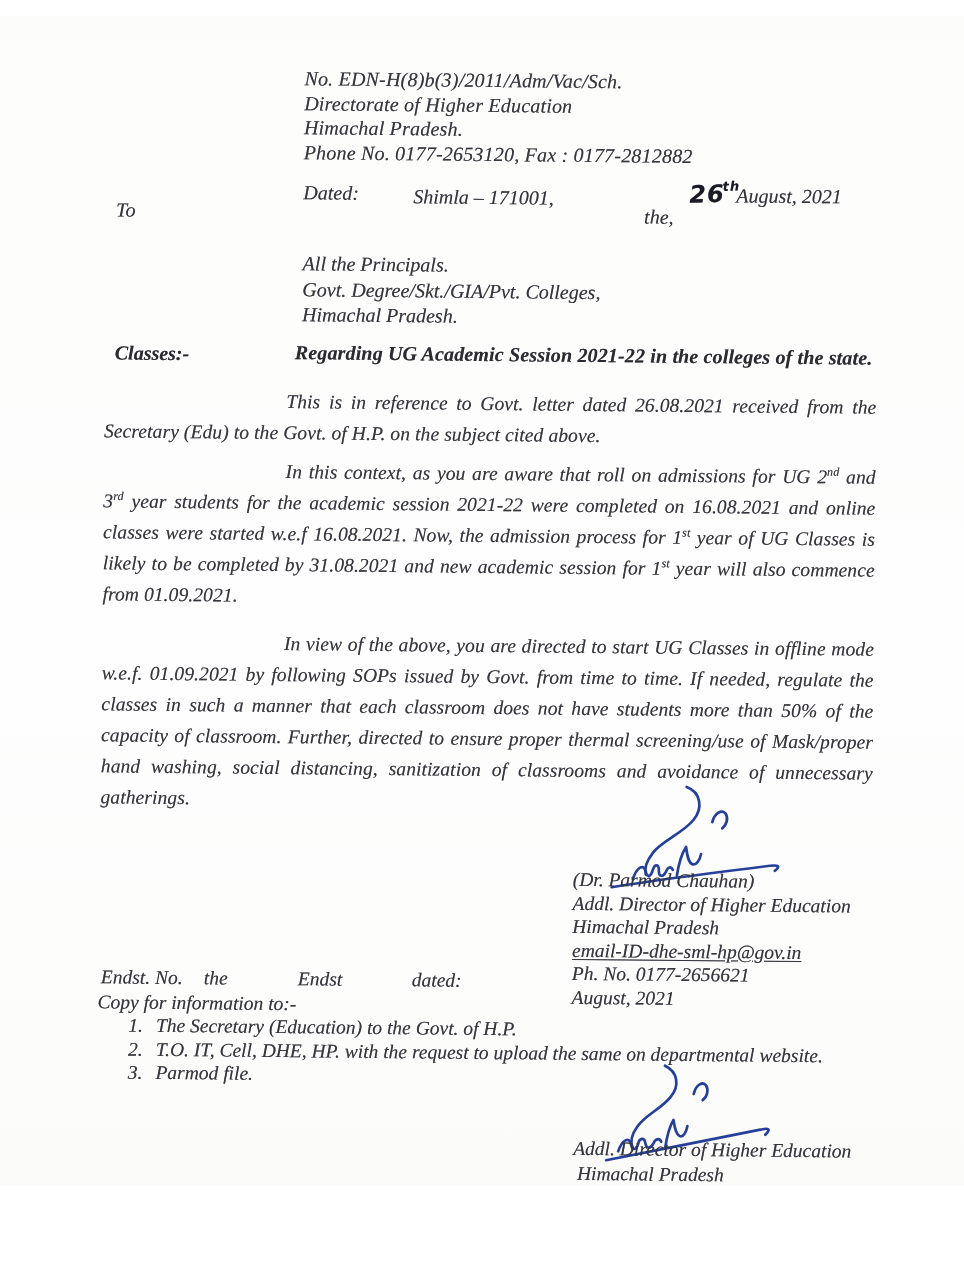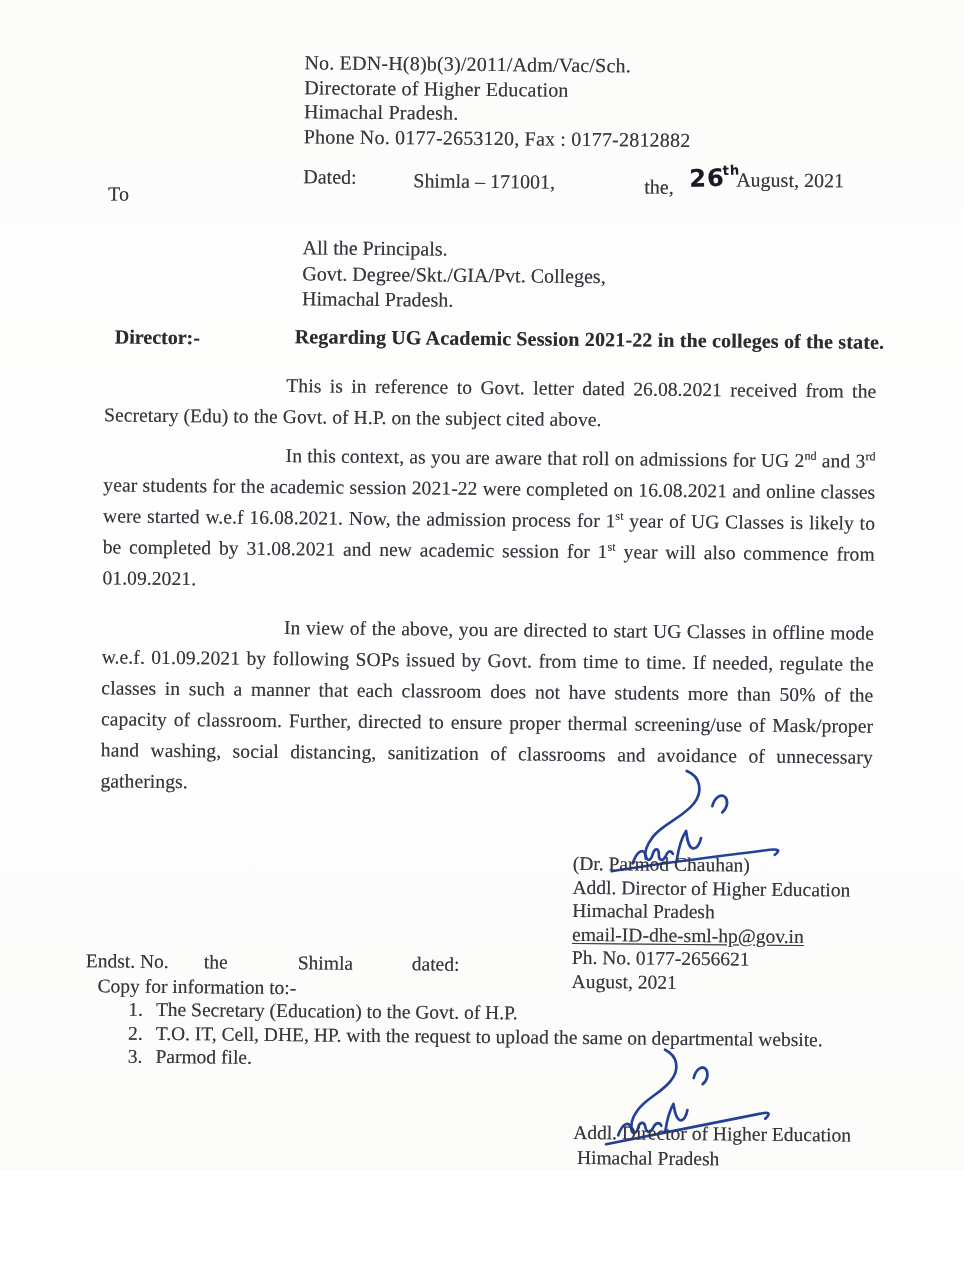--- a/index.html
+++ b/index.html
@@ -4,42 +4,43 @@
 <style>
   html, body {
     margin: 0;
     padding: 0;
     background: #ffffff;
   }
   .page {
     position: relative;
     width: 964px;
     height: 1170px;
-    margin: 0 auto;
+    margin: 16px auto;
     background: linear-gradient(180deg, #fcfcfb 0%, #fefefe 55%, #fbfbfa 100%);
     overflow: hidden;
     font-family: "Liberation Serif", serif;
     color: #36363e;
+    font-style: italic;
   }
   .scan-layer {
     position: absolute;
     inset: 0;
     transform: rotate(0.55deg);
     transform-origin: 50% 45%;
     text-shadow: 0 0 0.6px rgba(45,45,52,0.55);
   }
   .abs { position: absolute; }
   .hdr-block {
     left: 300px; top: 52px;
     font-size: 20px; line-height: 24.5px;
     letter-spacing: 0.2px;
     white-space: nowrap;
   }
   .date-row { font-size: 20px; white-space: nowrap; }
-  .to-label { left: 105px; top: 186px; font-size: 20px; }
+  .to-label { left: 113px; top: 186px; font-size: 20px; }
   .addr-block {
     left: 300px; top: 237px;
     font-size: 20px; line-height: 25.5px;
     white-space: nowrap;
   }
   .subject-label {
     left: 113px; top: 329px;
     font-size: 20px; font-weight: bold; color: #2b2b31;
   }
   .subject-text {
@@ -66,21 +67,21 @@
   .sig-block {
     left: 576px; top: 851px;
     font-size: 19.5px; line-height: 23.6px;
     white-space: nowrap;
   }
   .sig-email {
     text-decoration: underline;
     text-underline-offset: 2px;
   }
   .endst-row { top: 954px; font-size: 19.5px; white-space: nowrap; }
-  .endst-no { left: 90px; }
+  .endst-no { left: 105px; }
   .endst-the { left: 208px; }
   .endst-place { left: 302px; }
   .endst-dated { left: 416px; }
   .copy-label { left: 102px; top: 979px; font-size: 19.5px; }
   .copy-list { left: 133px; top: 1001px; font-size: 19.5px; }
   .copy-item { display: flex; gap: 13px; line-height: 23.5px; white-space: nowrap; }
   .sig2-block {
     left: 579px; top: 1120px;
     font-size: 19.5px; line-height: 24.5px;
     white-space: nowrap;
@@ -118,33 +119,33 @@
 
     <div class="abs hdr-block">
       <div>No. EDN-H(8)b(3)/2011/Adm/Vac/Sch.</div>
       <div>Directorate of Higher Education</div>
       <div>Himachal Pradesh.</div>
       <div>Phone No. 0177-2653120,  Fax : 0177-2812882</div>
     </div>
 
     <div class="abs date-row" style="left:300px; top:167px;">Dated:</div>
     <div class="abs date-row" style="left:410px; top:170px;">Shimla – 171001,</div>
-    <div class="abs date-row" style="left:641px; top:174px;">the,</div>
+    <div class="abs date-row" style="left:641px; top:188px;">the,</div>
     <div class="abs" style="left:686px; top:162px;">
       <span class="hand-date"><span>26</span><span class="ord">th</span></span><span class="date-row" style="font-size:20px;">August, 2021</span>
     </div>
 
     <div class="abs to-label">To</div>
     <div class="abs addr-block">
       <div>All the Principals.</div>
       <div>Govt. Degree/Skt./GIA/Pvt. Colleges,</div>
       <div>Himachal Pradesh.</div>
     </div>
 
-    <div class="abs subject-label">Director:-</div>
+    <div class="abs subject-label">Classes:-</div>
     <div class="abs subject-text">Regarding UG Academic Session 2021-22 in the colleges of the state.</div>
 
     <div class="abs para p1">This is in reference to Govt. letter dated 26.08.2021 received from the Secretary (Edu) to the Govt. of H.P. on the subject cited above.</div>
     <div class="abs para p2">In this context, as you are aware that roll on admissions for UG 2<sup>nd</sup> and 3<sup>rd</sup> year students for the academic session 2021-22 were completed on 16.08.2021 and online classes were started w.e.f 16.08.2021. Now, the admission process for 1<sup>st</sup> year of UG Classes is likely to be completed by 31.08.2021 and new academic session for 1<sup>st</sup> year will also commence from 01.09.2021.</div>
     <div class="abs para p3">In view of the above, you are directed to start UG Classes in offline mode w.e.f. 01.09.2021 by following SOPs issued by Govt. from time to time. If needed, regulate the classes in such a manner that each classroom does not have students more than 50% of the capacity of classroom. Further, directed to ensure proper thermal screening/use of Mask/proper hand washing, social distancing, sanitization of classrooms and avoidance of unnecessary gatherings.</div>
 
     <svg class="abs signature-svg" style="left:603px; top:766px;" width="200" height="112" viewBox="0 0 200 112">
       <path d="M86,3 C100,8 103,24 93,36 C83,49 62,57 53,69 C47,77 44,85 46,91" stroke="#24409a"></path>
       <path d="M33,96 C37,83 44,80 46,88 C47,94 51,94 53,86 C55,80 59,80 59,87 C59,93 63,94 66,88 C68,83 71,82 73,86" stroke="#24409a"></path>
       <path d="M77,92 C79,78 82,69 86,63 C87,70 88,78 92,80 C96,82 100,76 101,70" stroke="#24409a"></path>
@@ -156,21 +157,21 @@
       <div>(Dr. Parmod Chauhan)</div>
       <div>Addl. Director of Higher Education</div>
       <div>Himachal Pradesh</div>
       <div class="sig-email">email-ID-dhe-sml-hp@gov.in</div>
       <div>Ph. No. 0177-2656621</div>
       <div>August, 2021</div>
     </div>
 
     <div class="abs endst-row endst-no">Endst. No.</div>
     <div class="abs endst-row endst-the">the</div>
-    <div class="abs endst-row endst-place">Shimla</div>
+    <div class="abs endst-row endst-place">Endst</div>
     <div class="abs endst-row endst-dated">dated:</div>
     <div class="abs copy-label">Copy for information to:-</div>
 
     <div class="abs copy-list">
       <div class="copy-item">
         <span>1.</span>
         <span>The Secretary (Education) to the Govt. of H.P.</span>
       </div>
       <div class="copy-item">
         <span>2.</span>

